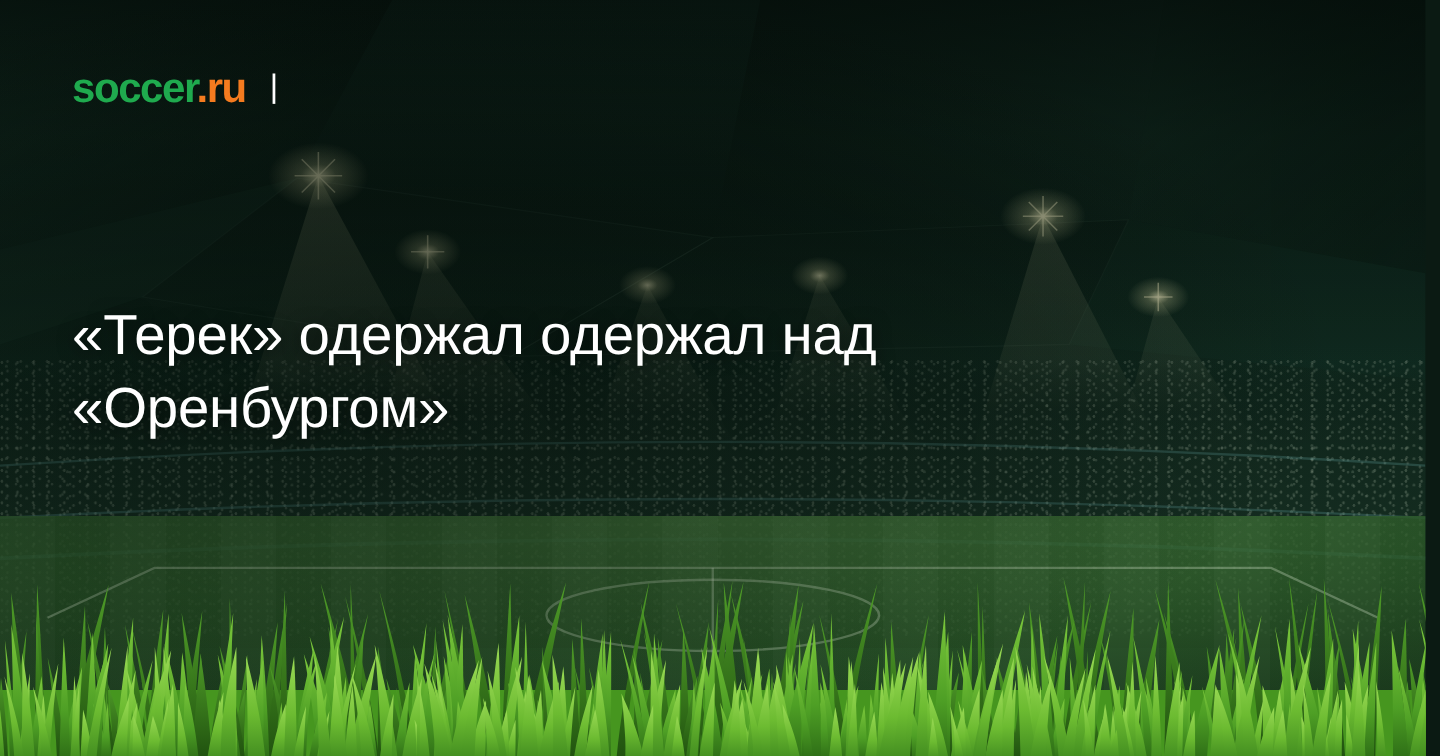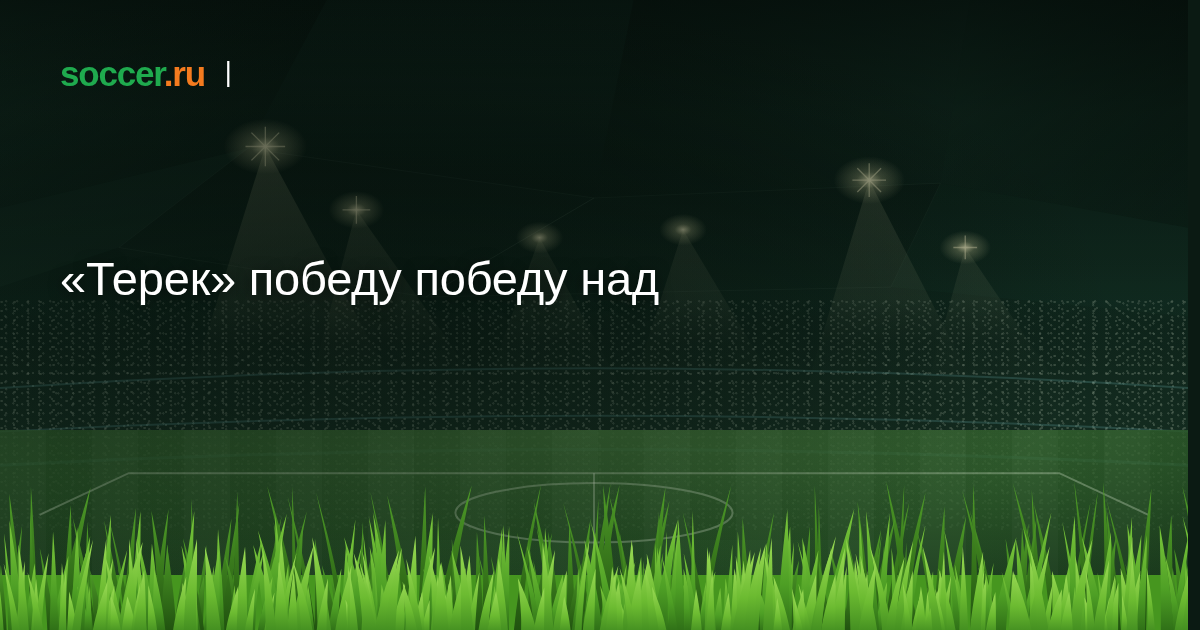--- a/index.html
+++ b/index.html
@@ -731,16 +731,17 @@
         <path d="M1092.4761274005486 180 C1096.6039196249767 148.47178755144034 1103.9117389496414 122.9489489026063 1109.1219889893262 104.93282750342935 C1107.9866373549912 124.45029235253773 1105.3358447792978 149.97313100137174 1104.1186942729764 180 Z" fill="url(#bladeA)"></path>
       </g>
   </svg>
 
   <div id="header">
     <div id="logo"><span id="logo-soccer">soccer</span><span id="logo-ru">.ru</span></div>
     <div id="header-sep">|</div>
   </div>
 
   <div id="headline">
-    <span class="ln">«Терек» победу победу над</span>
+    <span class="ln">«Терек» одержал одержал над</span>
+    <span class="ln">«Оренбургом»</span>
   </div>
 
 </div>
 
 </body></html>

